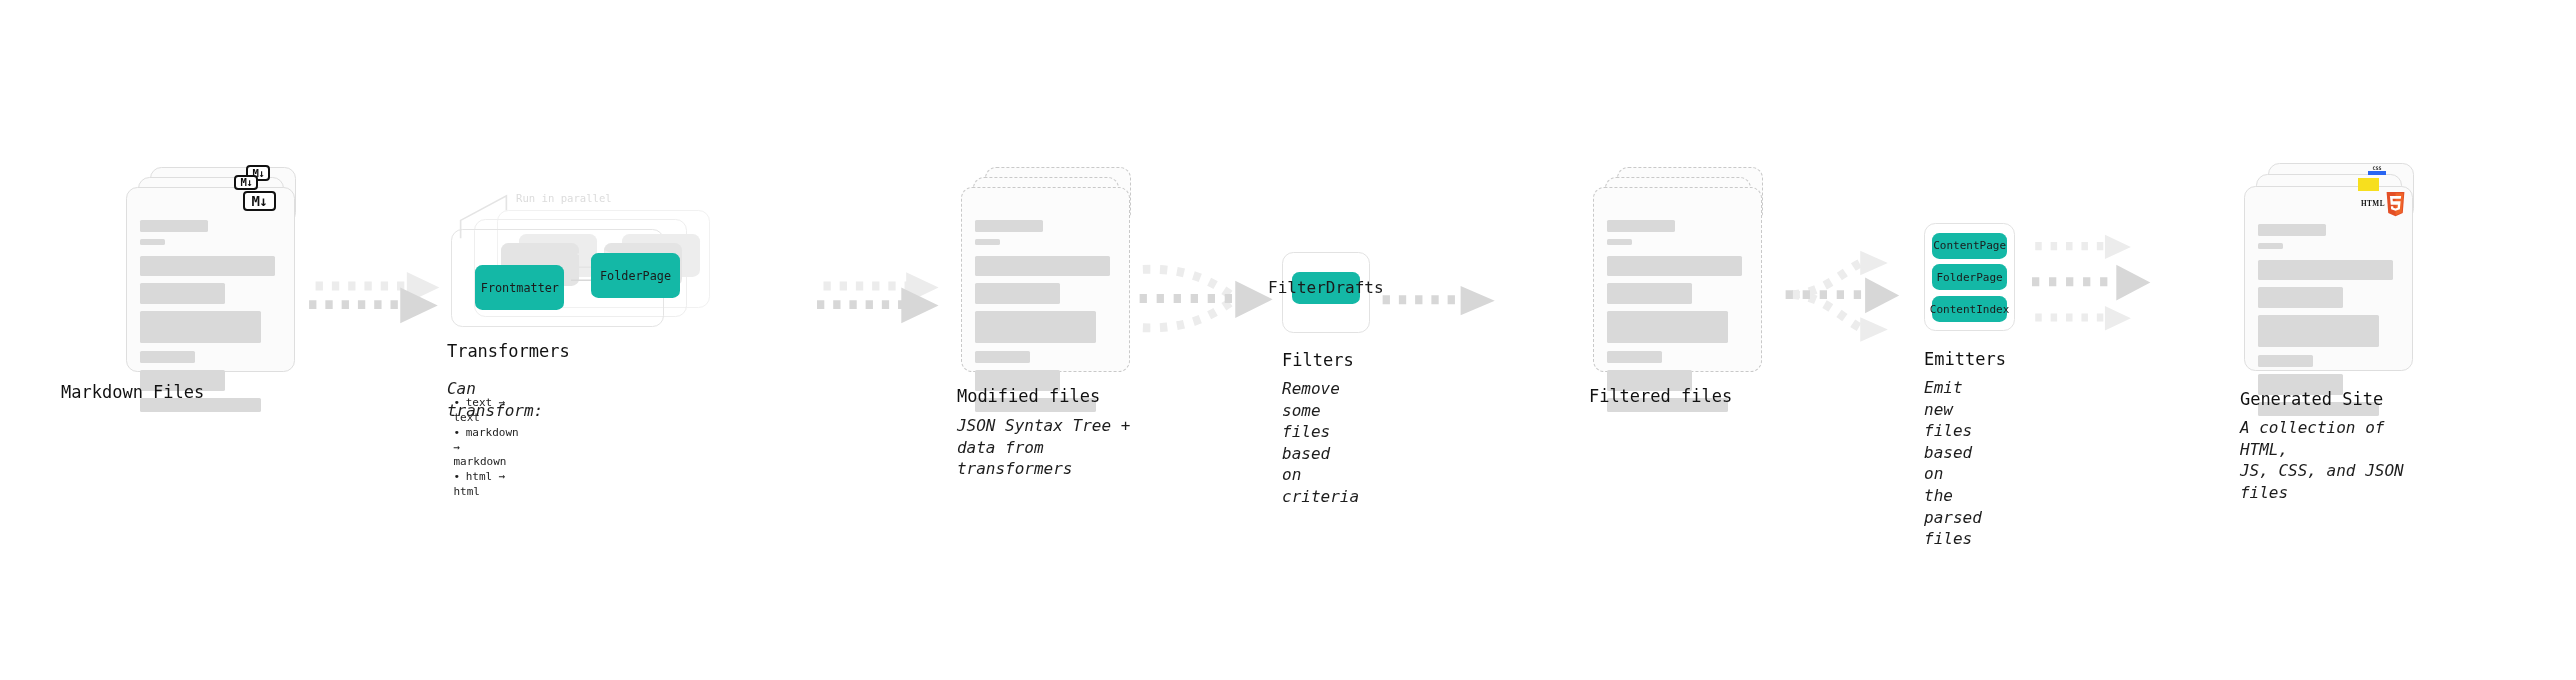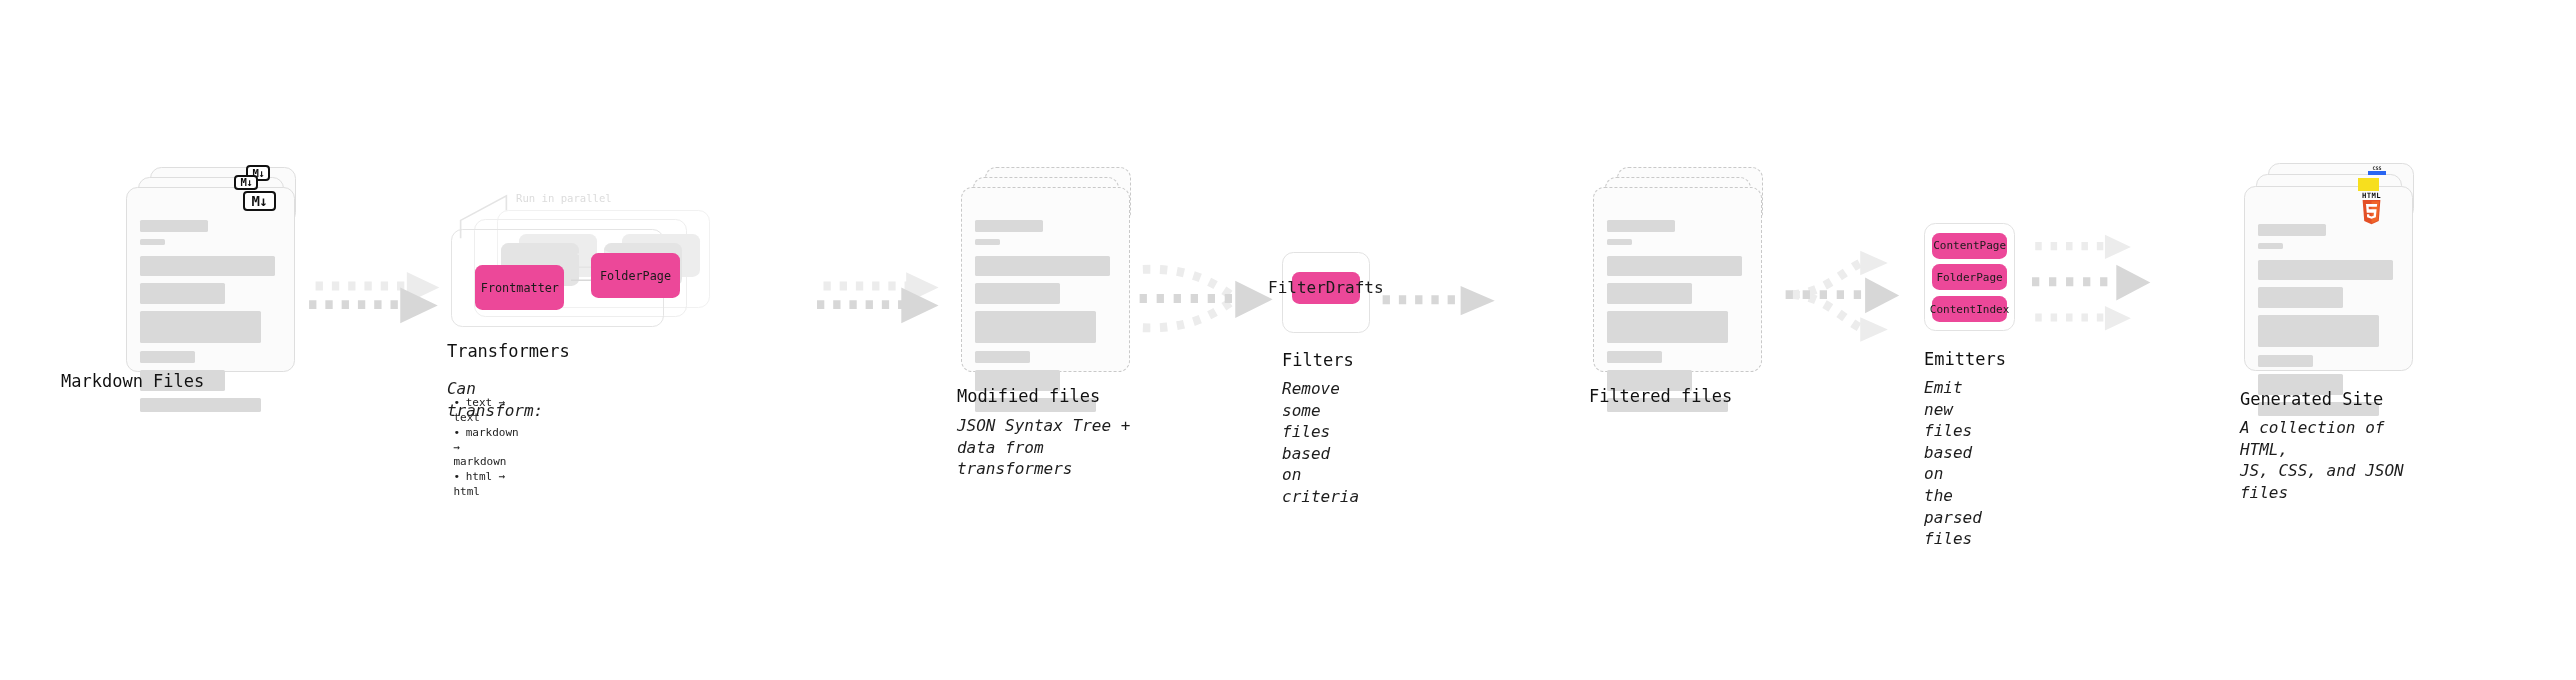--- a/index.html
+++ b/index.html
@@ -61,22 +61,22 @@
     font-weight: bold;
     color: #111111;
     letter-spacing: -0.8px;
     line-height: 1;
   }
 
   
   .html5-badge {
     position: absolute;
     display: flex;
-    flex-direction: column;
     align-items: center;
+    font-family: Liberation Serif, serif;
   }
   .html5-word {
     font-size: 7.3px;
     font-weight: bold;
     color: #111111;
     letter-spacing: 0.4px;
     line-height: 1;
     margin-bottom: 0.8px;
   }
   .html5-shield {
@@ -113,21 +113,21 @@
   
   .group-box {
     position: absolute;
     border: 1.6px solid #e2e2e2;
     border-radius: 11.4px;
     background: transparent;
   }
 
   .pill {
     position: absolute;
-    background: #ec4899;
+    background: #14b8a6;
     border-radius: 7.3px;
     display: flex;
     align-items: center;
     justify-content: center;
     color: #1b1b1b;
     white-space: nowrap;
   }
   .pill.ghost1 { background: #e4e4e4; }
   .pill.ghost2 { background: #ededed; }
 
@@ -194,21 +194,21 @@
       </div>
       <div class="md-badge" style="left:108px; top:8.1px; width:24.4px; height:15.4px; font-size:10.6px;">
         <span>M↓</span>
       </div>
       <div class="md-badge" style="left:117px; top:24.4px; width:32.5px; height:19.5px; font-size:14px;">
         <span>M↓</span>
       </div>
 
     </div>
 
-    <div class="title" style="left:-65px; top:204px;">Markdown Files</div>
+    <div class="title" style="left:-65px; top:215px;">Markdown Files</div>
   </div>
 
   <svg class="node" style="left:309px; top:268px;" width="163" height="57" viewBox="0 0 200 70">
     <g stroke="#ececec" stroke-width="11" stroke-dasharray="9 11" fill="none">
       <line x1="8" y1="22" x2="128" y2="22"></line>
     </g>
     <polygon points="120,5 160,24 120,43" fill="#ececec"></polygon>
     <g stroke="#d7d7d7" stroke-width="11" stroke-dasharray="9 11" fill="none">
       <line x1="0" y1="45" x2="120" y2="45"></line>
     </g>

